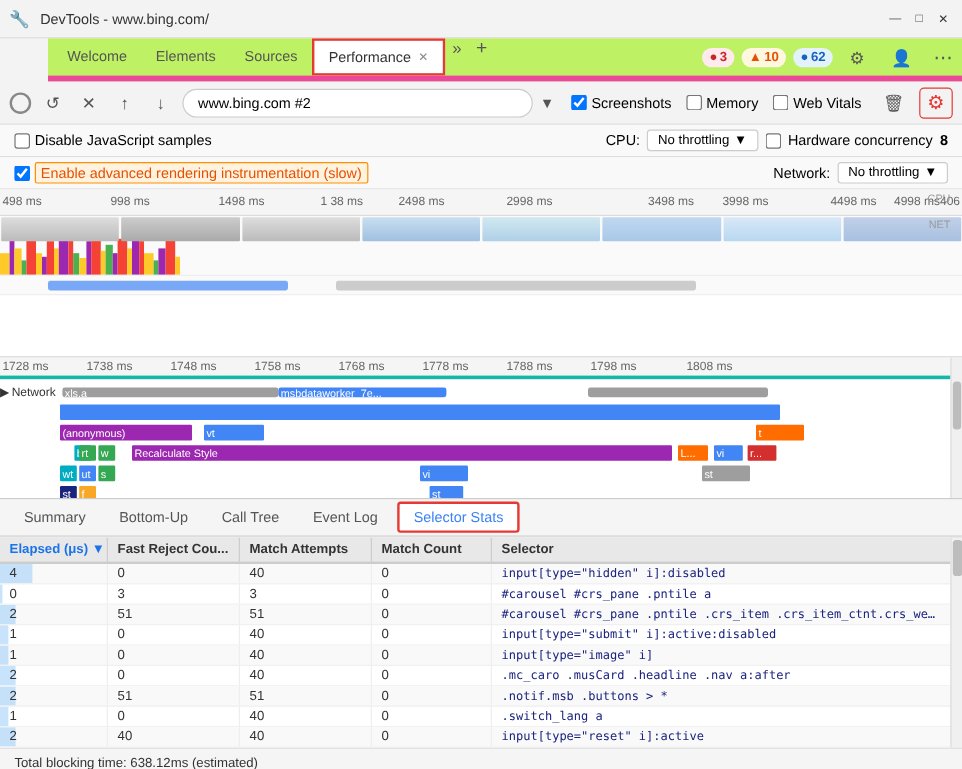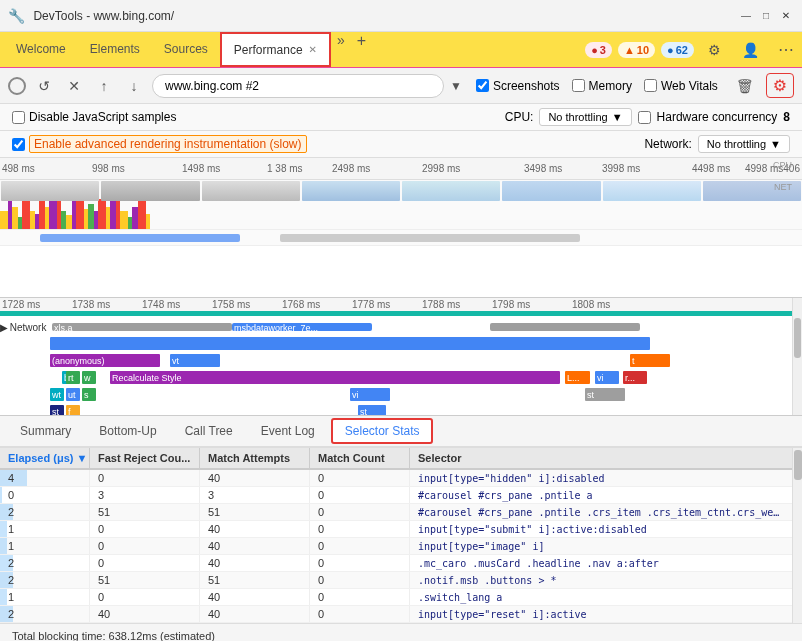--- a/index.html
+++ b/index.html
@@ -13,26 +13,27 @@
       align-items: center;
       padding: 0 8px;
       gap: 8px;
       border-bottom: 1px solid #ddd;
     }
     .title-bar-controls { display: flex; gap: 4px; }
     .title-btn { width: 16px; height: 16px; display: flex; align-items: center; justify-content: center; cursor: pointer; font-size: 10px; color: #555; }
 
     
     .tab-bar {
-      background: #fde047;
+      background: #bef264;
       height: 36px;
       display: flex;
       align-items: stretch;
-      border-bottom: 1px solid #ec4899;
+      border-bottom: 5px solid #ec4899;
       padding: 0 4px;
+      margin-left: 40px;
     }
     .tab {
       display: flex;
       align-items: center;
       padding: 0 12px;
       gap: 6px;
       cursor: pointer;
       font-size: 12px;
       color: #555;
       border-bottom: 2px solid transparent;
@@ -138,21 +139,21 @@
       height: 118px;
       border-bottom: 1px solid #ccc;
       overflow: hidden;
       position: relative;
     }
     .detail-ruler {
       height: 18px;
       background: #f5f5f5;
       display: flex;
       align-items: center;
-      border-bottom: 5px solid #14b8a6;
+      border-bottom: 3px solid #14b8a6;
       position: relative;
       overflow: hidden;
     }
     .detail-tick {
       position: absolute;
       font-size: 10px;
       color: #666;
     }
     .tracks {
       position: relative;
@@ -426,21 +427,21 @@
 
 <div class="timeline-section">
 
   <div class="timeline-ruler">
     <span class="ruler-tick" style="left:2px;">498 ms</span>
     <span class="ruler-tick" style="left:92px;">998 ms</span>
     <span class="ruler-tick" style="left:182px;">1498 ms</span>
     <span class="ruler-tick" style="left:267px;">1 38 ms</span>
     <span class="ruler-tick" style="left:332px;">2498 ms</span>
     <span class="ruler-tick" style="left:422px;">2998 ms</span>
-    <span class="ruler-tick" style="left:524px;">3498 ms</span>
+    <span class="ruler-tick" style="left:540px;">3498 ms</span>
     <span class="ruler-tick" style="left:602px;">3998 ms</span>
     <span class="ruler-tick" style="left:692px;">4498 ms</span>
     <span class="ruler-tick" style="left:745px;">4998 ms</span>
     <span class="ruler-tick" style="right:2px;">406</span>
     <span style="position:absolute; right:10px; top:2px; font-size:9px; color:#999;">CPU</span>
   </div>
 
   <div class="timeline-cpu" style="height:50px; position:relative; overflow:hidden; background:#fafafa; border-bottom:1px solid #eee;">
 
     <div style="position:absolute;left:0;top:0;right:0;bottom:0;display:flex;align-items:flex-end;gap:0;">

